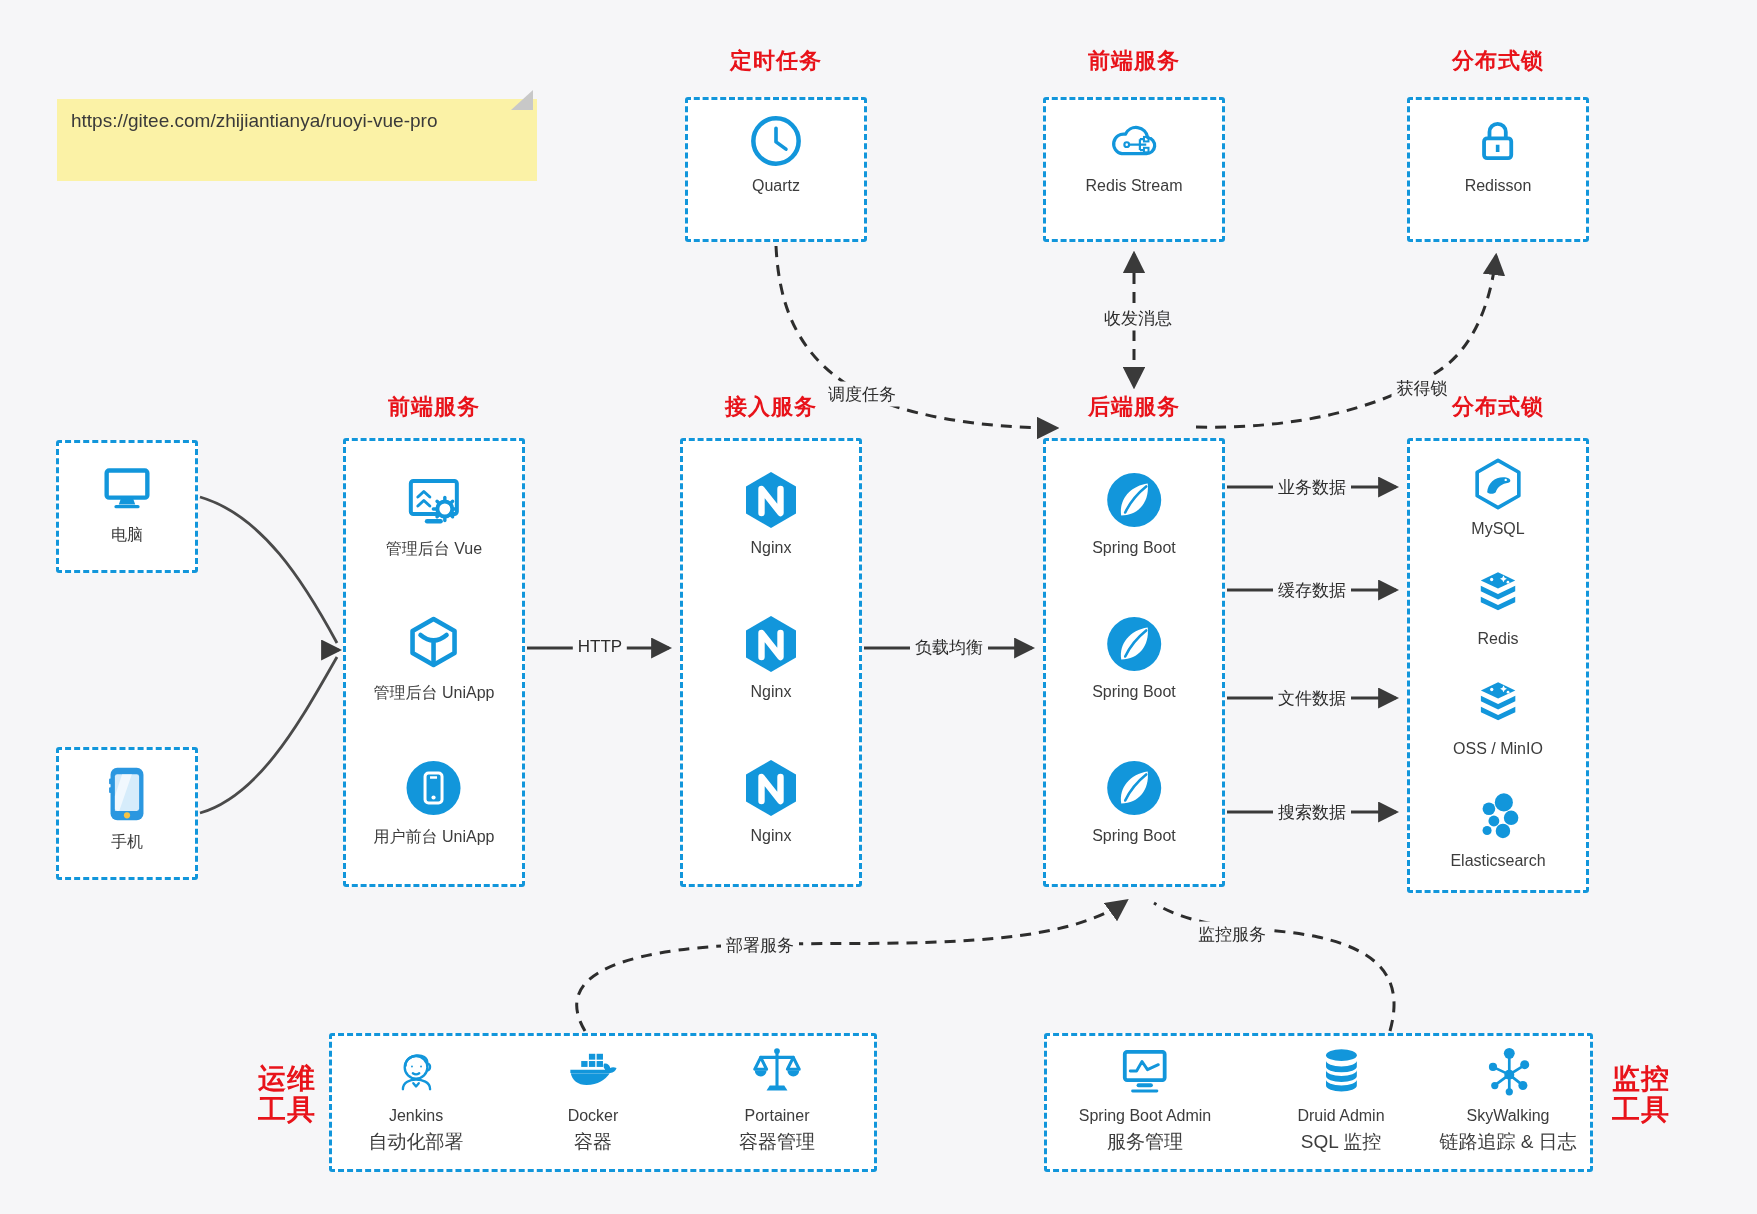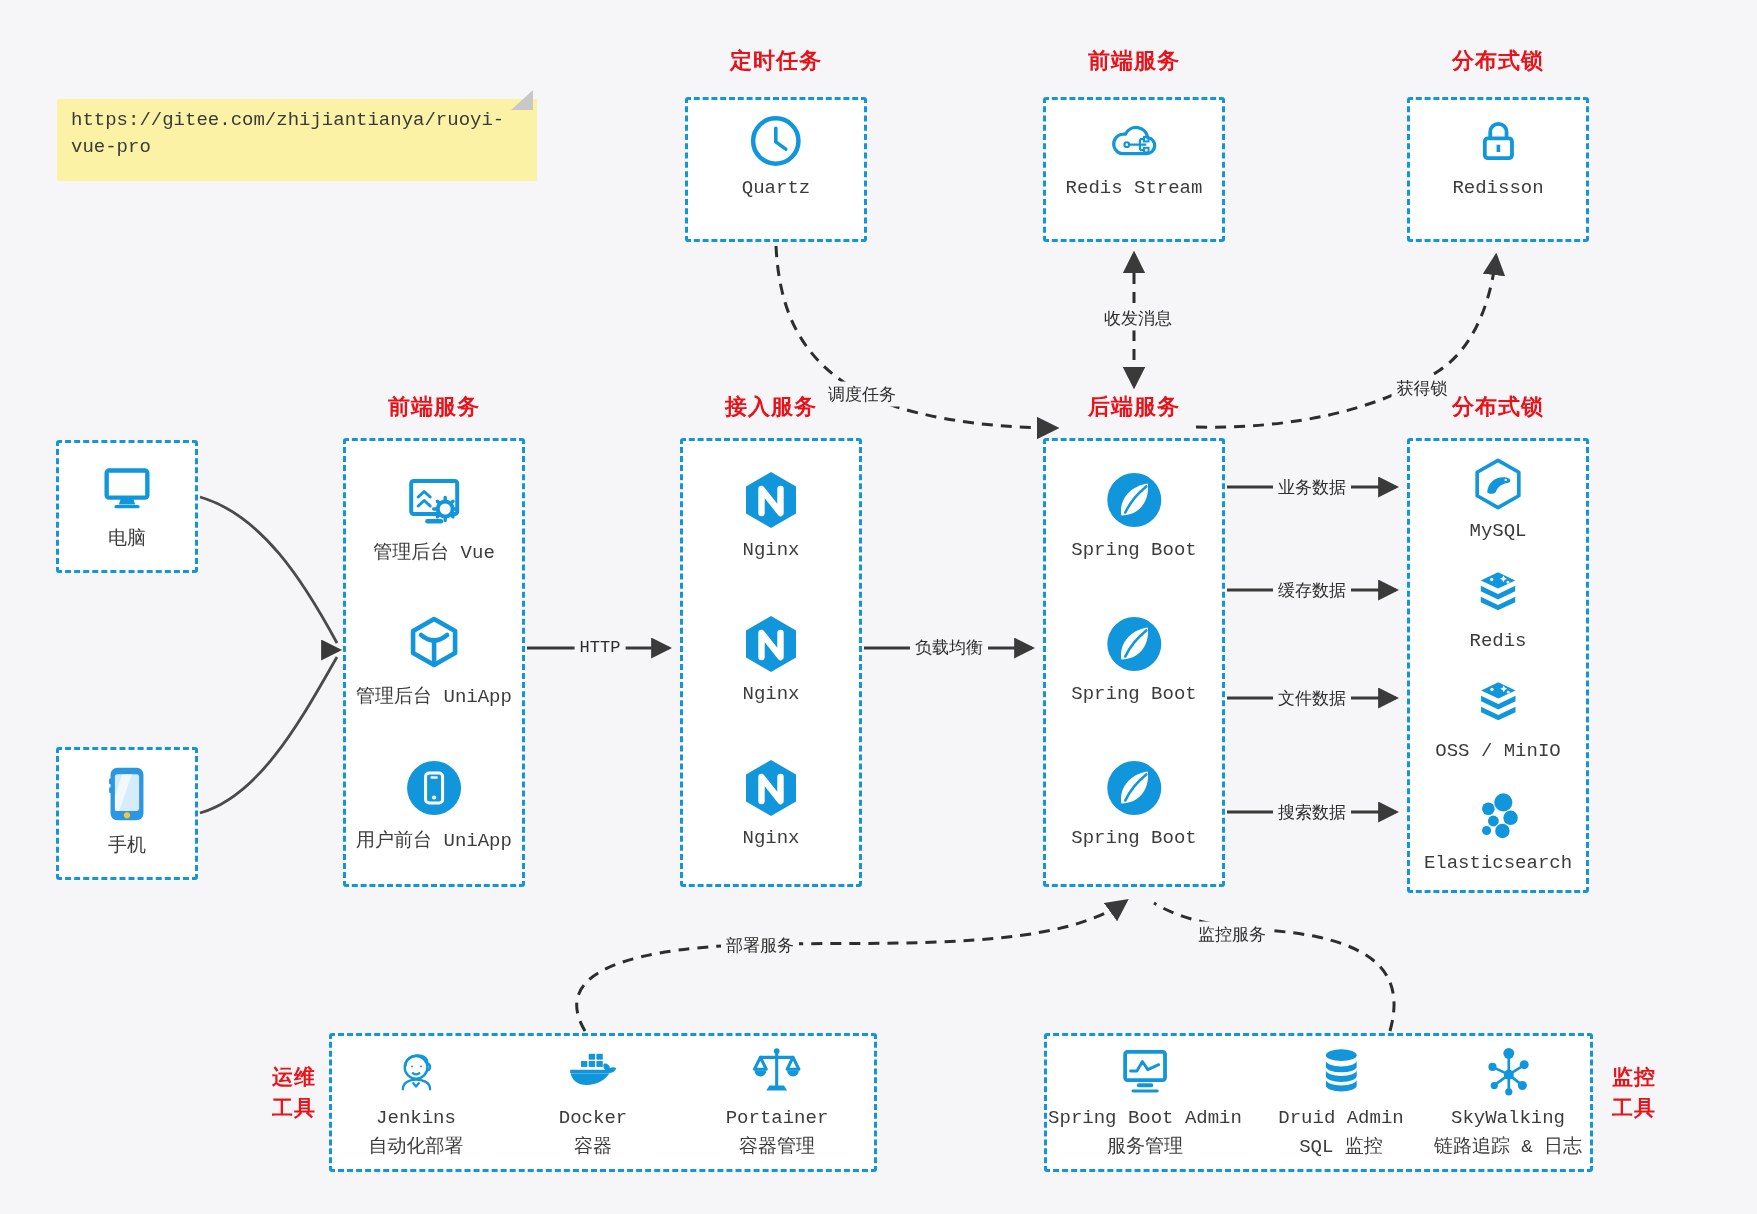--- a/index.html
+++ b/index.html
@@ -11,47 +11,47 @@
   }
   .dashed-box{
     position:absolute;border:3px dashed #1296db;background:#ffffff;border-radius:3px;
     box-sizing:border-box;
   }
   .gtitle{
     position:absolute;transform:translateX(-50%);
     color:#e8131a;font-size:22px;font-weight:bold;white-space:nowrap;letter-spacing:1px;
   }
   .side-title{
-    position:absolute;color:#e8131a;font-size:21px;font-weight:bold;
+    position:absolute;color:#e8131a;font-size:28px;font-weight:bold;
     line-height:31px;letter-spacing:1px;
   }
   .node{
     position:absolute;transform:translateX(-50%);
     display:flex;flex-direction:column;align-items:center;
   }
   .icn{display:block;line-height:0;}
   .icn svg{display:block;}
-  .nlabel{font-size:19px;color:#3c3c3c;margin-top:7px;white-space:nowrap;text-align:center;}
+  .nlabel{font-size:16px;color:#3c3c3c;margin-top:7px;white-space:nowrap;text-align:center;}
   .nsub{font-size:19px;color:#3c3c3c;margin-top:4px;white-space:nowrap;text-align:center;}
   .edge-label{
     position:absolute;transform:translate(-50%,-50%);
     font-size:17px;color:#2c2c2c;background:#f6f6f8;padding:1px 5px;white-space:nowrap;
   }
   .note{
     position:absolute;left:57px;top:99px;width:452px;height:66px;
     background:#fbf2a6;padding:8px 14px;box-sizing:content-box;
     font-size:19px;line-height:27px;color:#3a3a3a;
   }
   .note .fold{
     position:absolute;top:-9px;right:4px;width:0;height:0;
     border-bottom:20px solid #c8c8c8;border-left:22px solid transparent;
   }
   #connectors{position:absolute;left:0;top:0;z-index:0;}
   .dashed-box{z-index:1;}
-  .node,.gtitle,.side-title,.edge-label,.note{z-index:2;font-family:Liberation Mono, monospace;}
+  .node,.gtitle,.side-title,.edge-label,.note{z-index:2;}
 </style>
 </head>
 <body>
 
 <svg id="connectors" width="1757" height="1214" viewBox="0 0 1757 1214">
   <defs>
     <marker id="ah" viewBox="0 0 10 10" refX="8.5" refY="5" markerWidth="7.5" markerHeight="7.5" orient="auto-start-reverse">
       <path d="M0 0 L10 5 L0 10 Z" fill="#3a3a3a"></path>
     </marker>
   </defs>

